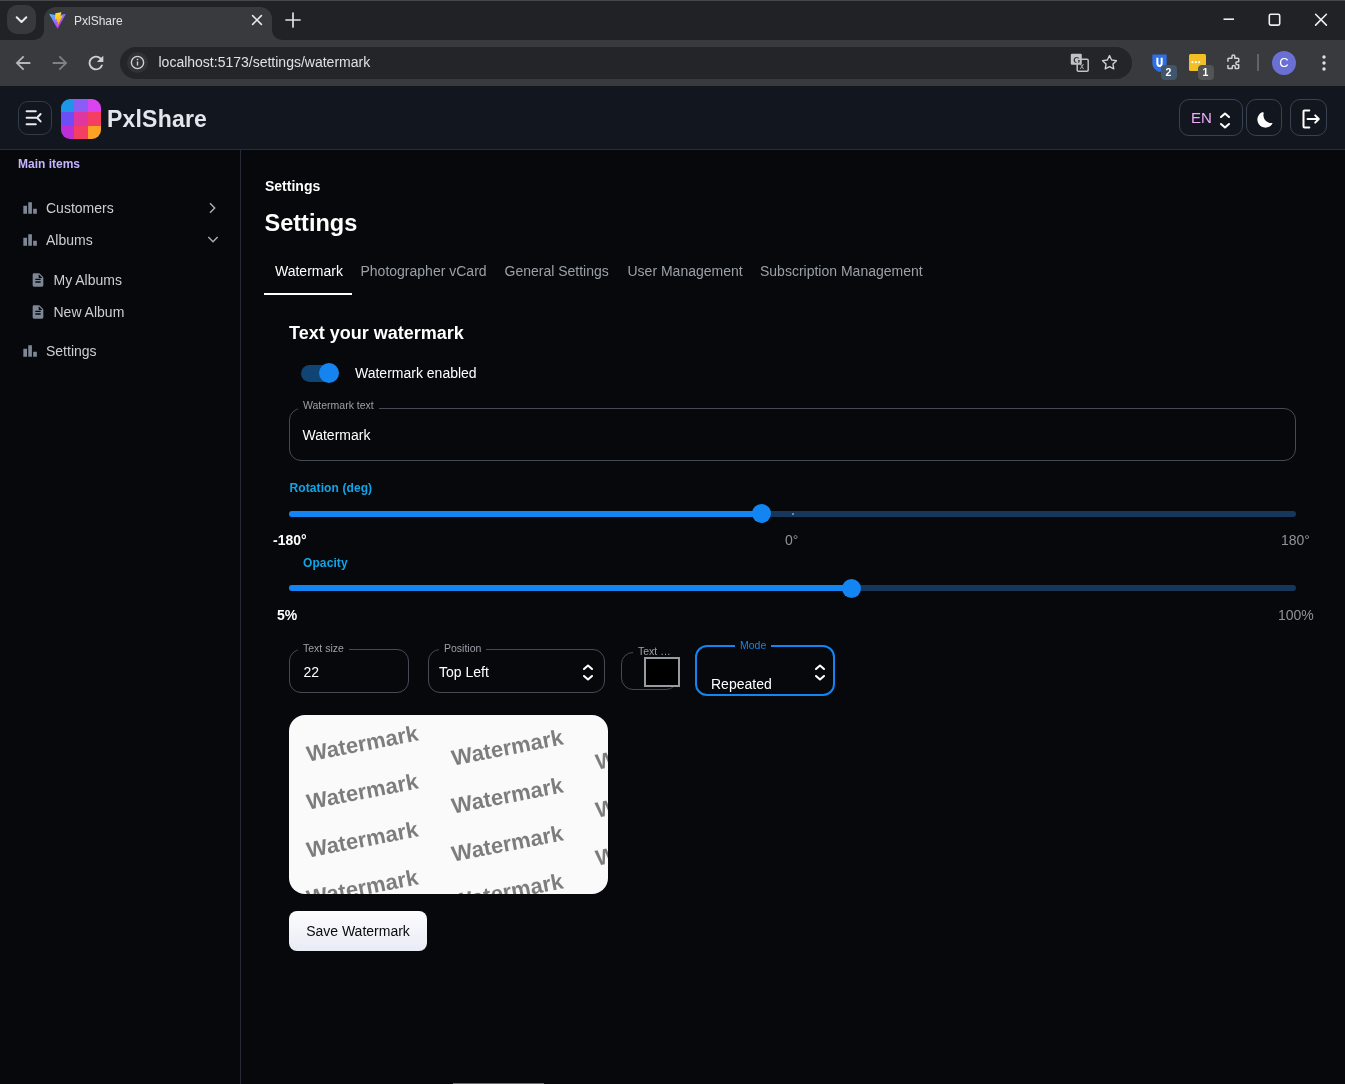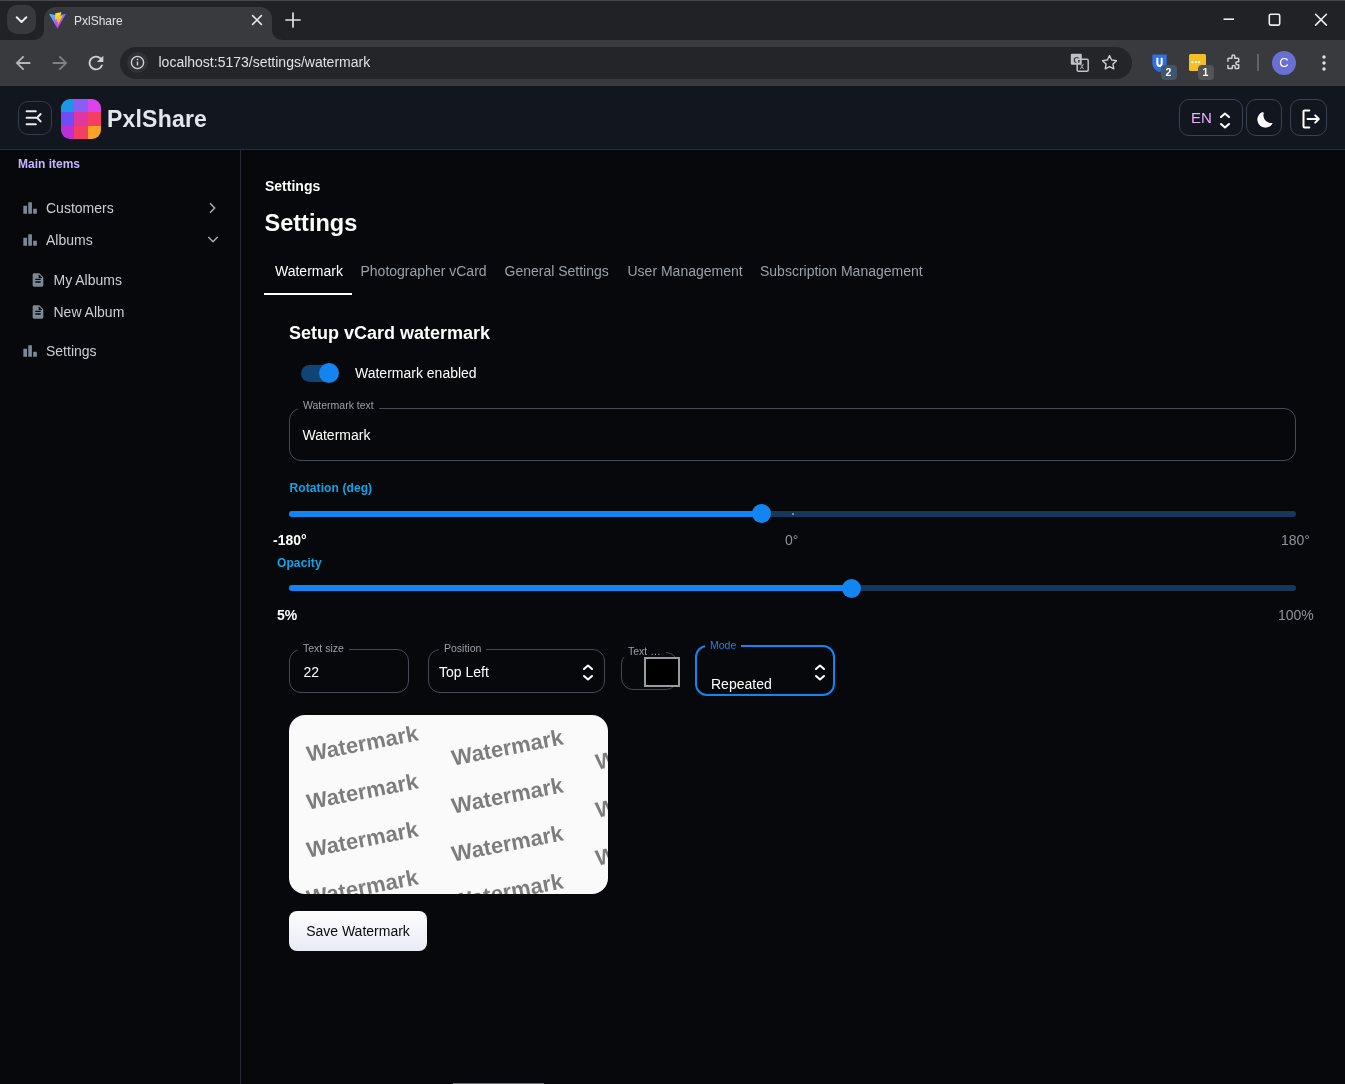--- a/index.html
+++ b/index.html
@@ -210,62 +210,62 @@
 <div id="content">
   <div id="crumb">Settings</div>
   <div id="h1">Settings</div>
   <div class="tab" style="left:34px;color:#fff;">Watermark</div>
   <div class="tab" style="left:119.5px;">Photographer vCard</div>
   <div class="tab" style="left:263.5px;">General Settings</div>
   <div class="tab" style="left:386.5px;">User Management</div>
   <div class="tab" style="left:519px;">Subscription Management</div>
   <div id="tabind"></div>
 
-  <div id="setuph">Setup vCard watermark</div>
+  <div id="setuph">Text your watermark</div>
   <div id="swtrack"></div>
   <div id="swthumb"></div>
   <div id="swlabel">Watermark enabled</div>
 
   <div class="ofield" style="left:48px;top:258px;width:1007px;height:53px;"></div>
   <div class="olabel" style="left:57px;top:249px;">Watermark text</div>
   <div class="oval" style="left:61.5px;top:276.5px;">Watermark</div>
 
   <div class="slabel" style="left:48.5px;top:331px;">Rotation (deg)</div>
   <div class="srail" style="left:48px;top:360.5px;"></div>
   <div class="sfill" style="left:48px;top:360.5px;width:473px;"></div>
     <div class="abs" style="left:551px;top:362.5px;width:2px;height:2px;border-radius:50%;background:#79a9d8;"></div>
   <div class="sthumb" style="left:511px;top:354px;"></div>
   <div class="smark active" style="left:32px;top:382px;text-align:right;">-180°</div>
   <div class="smark" style="left:544px;top:382px;">0°</div>
   <div class="smark" style="left:1040px;top:382px;">180°</div>
 
-  <div class="slabel" style="left:36px;top:406px;">Opacity</div>
+  <div class="slabel" style="left:62px;top:406px;">Opacity</div>
   <div class="srail" style="left:48px;top:435px;"></div>
   <div class="sfill" style="left:48px;top:435px;width:563px;"></div>
   <div class="sthumb" style="left:601px;top:429px;"></div>
   <div class="smark active" style="left:36px;top:457px;">5%</div>
   <div class="smark" style="left:1037px;top:457px;">100%</div>
 
   <div class="ofield" style="left:48px;top:499px;width:120px;height:44px;"></div>
   <div class="olabel" style="left:57px;top:492px;">Text size</div>
   <div class="oval" style="left:62.5px;top:514px;">22</div>
 
   <div class="ofield" style="left:187px;top:499px;width:177px;height:44px;"></div>
   <div class="olabel" style="left:198px;top:492px;">Position</div>
   <div class="oval" style="left:198px;top:514px;">Top Left</div>
   <svg class="abs" style="left:340.8px;top:513.9px;" width="12" height="17" viewBox="0 0 12 17" fill="none" stroke="#fff" stroke-width="2.1" stroke-linecap="round" stroke-linejoin="round">
       <path d="M2 5.0 L6 1.5 L10 5.0 M2 12.0 L6 15.5 L10 12.0"></path>
     </svg>
 
   <div class="ofield" style="left:380px;top:502px;width:57px;height:38px;"></div>
-  <div class="olabel" style="left:382px;top:495px;">Text …</div>
+  <div class="olabel" style="left:392px;top:495px;">Text …</div>
   <div class="abs" style="left:403px;top:506.5px;width:36px;height:30.5px;border:2px solid #989ba0;background:#000;"></div>
 
   <div class="ofield" style="left:454px;top:495px;width:140px;height:51px;border:2px solid #1285f2;"></div>
-  <div class="olabel" style="left:464px;top:489px;color:#1285f2;">Mode</div>
+  <div class="olabel" style="left:494px;top:489px;color:#1285f2;">Mode</div>
   <div class="oval" style="left:470px;top:526px;">Repeated</div>
   <svg class="abs" style="left:573px;top:513.9px;" width="12" height="17" viewBox="0 0 12 17" fill="none" stroke="#fff" stroke-width="2.1" stroke-linecap="round" stroke-linejoin="round">
       <path d="M2 5.0 L6 1.5 L10 5.0 M2 12.0 L6 15.5 L10 12.0"></path>
     </svg>
 
   <div id="preview">
     <span style="left:17px;top:16px;">Watermark</span>
       <span style="left:161.5px;top:20px;">Watermark</span>
       <span style="left:306px;top:24px;">Watermark</span>
     <span style="left:17px;top:64px;">Watermark</span>

